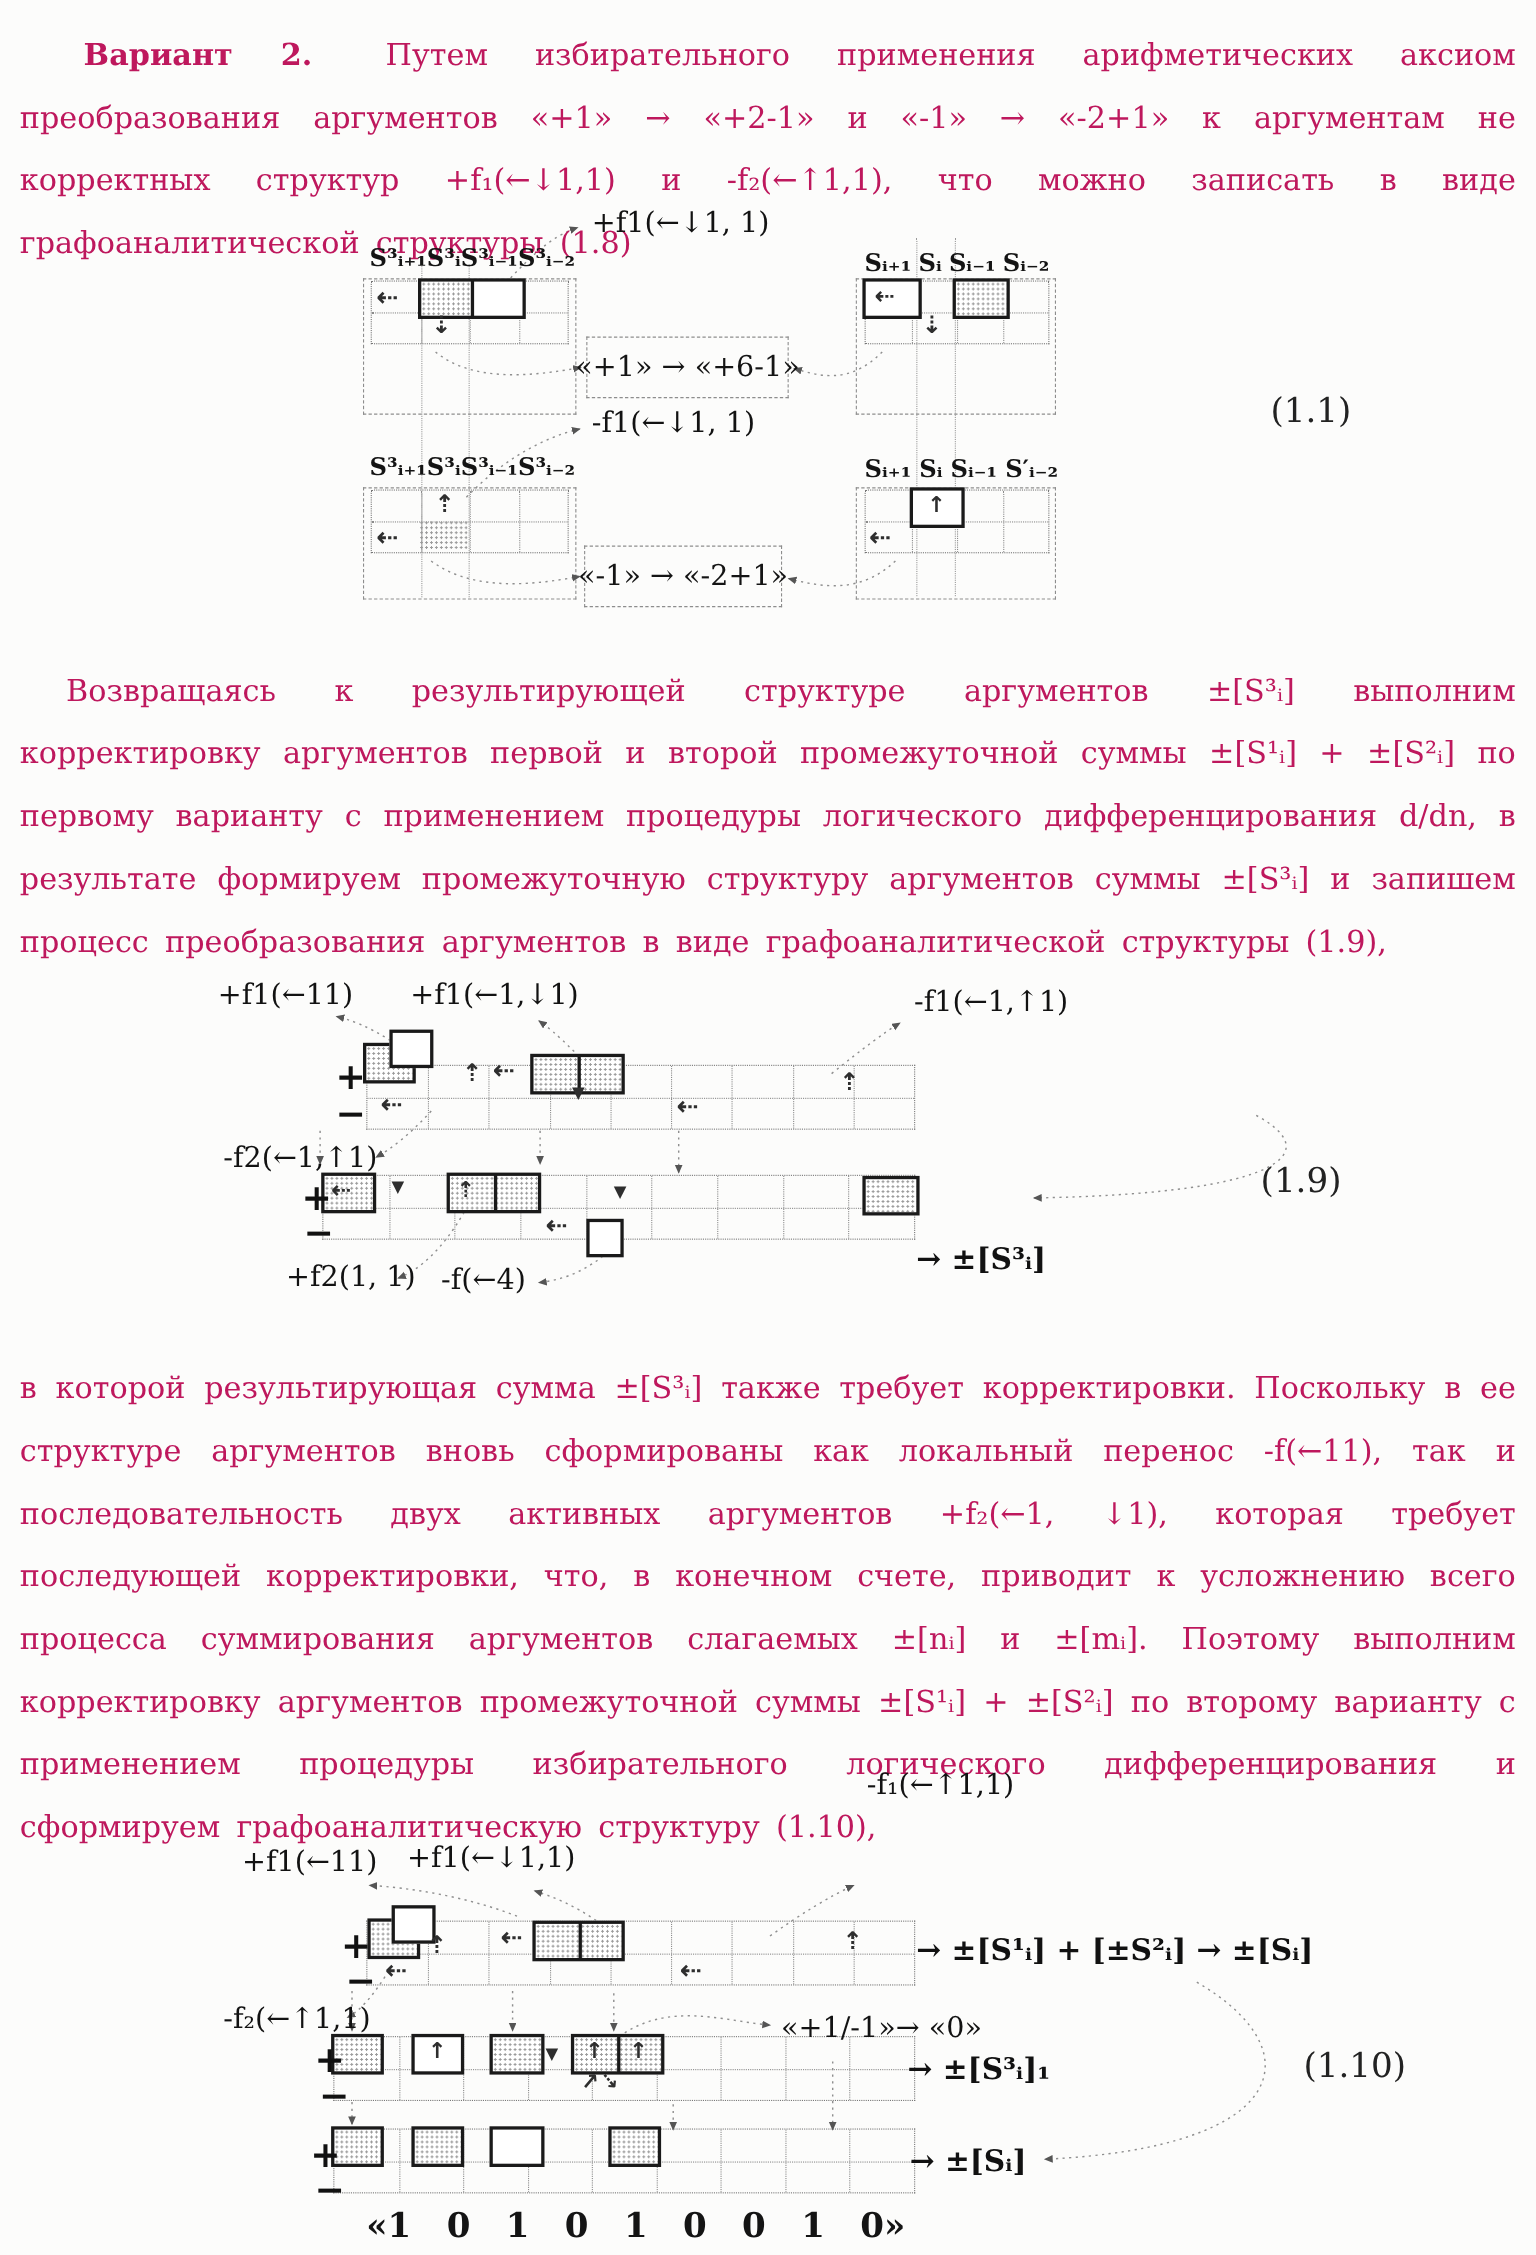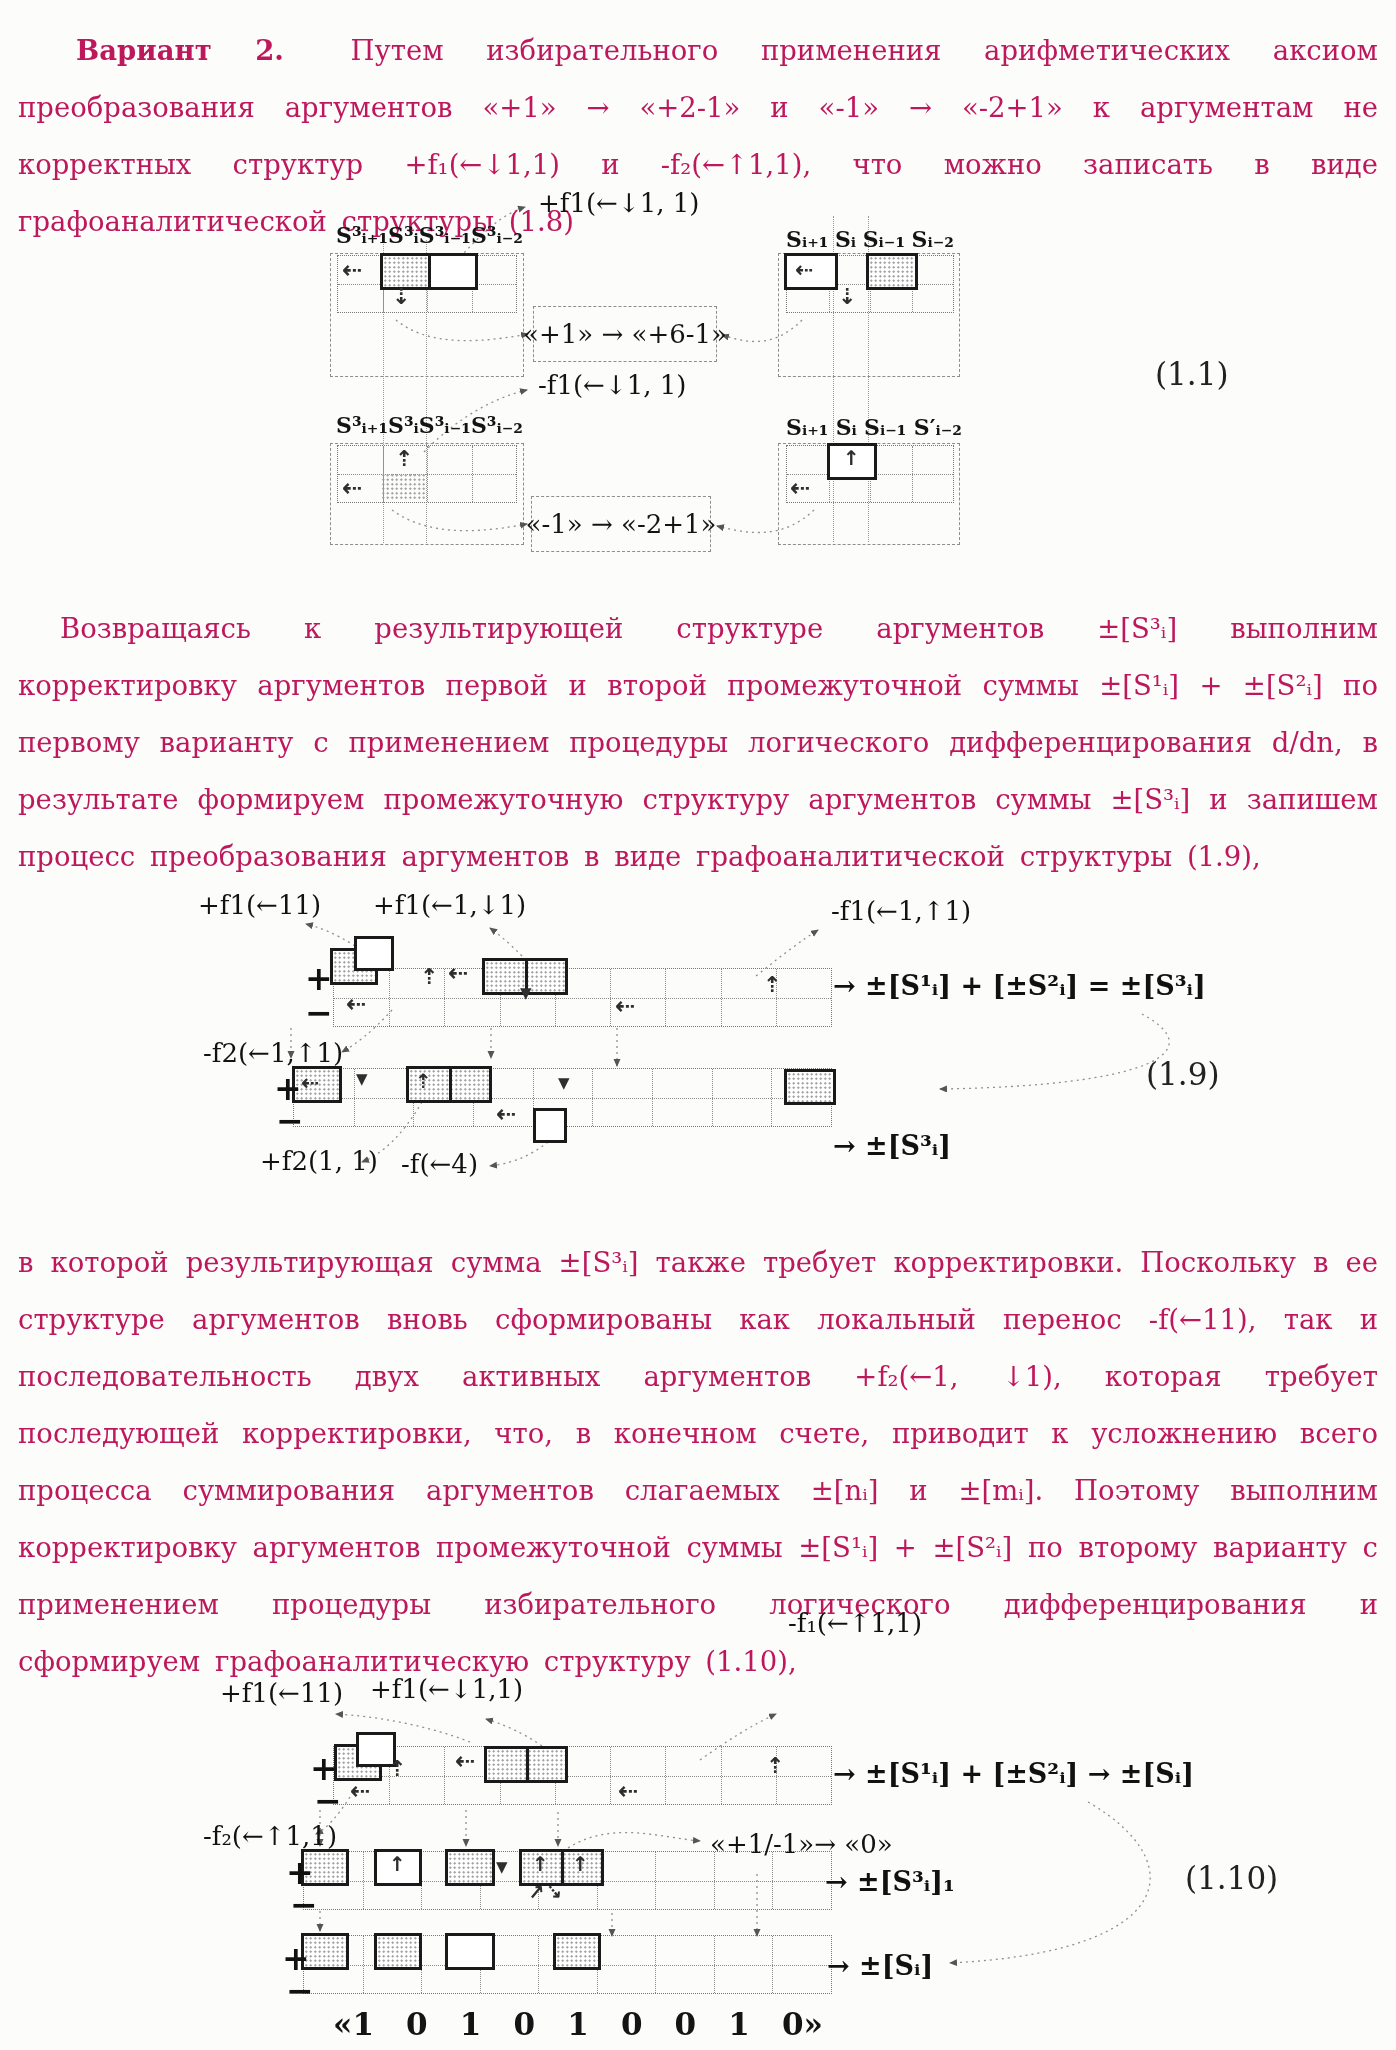--- a/index.html
+++ b/index.html
@@ -192,21 +192,20 @@
     <div class="dv" style="left:40px"></div>
   </div>
   <span class="ar" style="left:420px;top:966px;font-size:22px">⇡</span>
   <span class="ar" style="left:448px;top:961px;font-size:24px">⇠</span>
   <span class="ar" style="left:346px;top:992px;font-size:24px">⇠</span>
   <span class="ar" style="left:520px;top:986px;font-size:15px">▼</span>
   <span class="ar" style="left:615px;top:994px;font-size:24px">⇠</span>
   <span class="ar" style="left:763px;top:974px;font-size:22px">⇡</span>
   <span class="pm" style="left:305px;top:962px">+</span>
   <span class="pm" style="left:305px;top:996px">−</span>
-  <span class="frm" style="left:833px;top:970px">→ ±[S¹ᵢ] + [±S²ᵢ] = ±[S³ᵢ]</span>
 
   <span class="lbl" style="left:203px;top:1038px">-f2(←1,↑1)</span>
 
   <div class="grid" style="left:293px;top:1068px;width:537px;height:57px">
       <div class="vd" style="left: 59.7px; top: 0px; height: 57px;"></div>
       <div class="vd" style="left: 119.3px; top: 0px; height: 57px;"></div>
       <div class="vd" style="left: 179px; top: 0px; height: 57px;"></div>
       <div class="vd" style="left: 238.7px; top: 0px; height: 57px;"></div>
       <div class="vd" style="left: 298.3px; top: 0px; height: 57px;"></div>
       <div class="vd" style="left: 358px; top: 0px; height: 57px;"></div>

